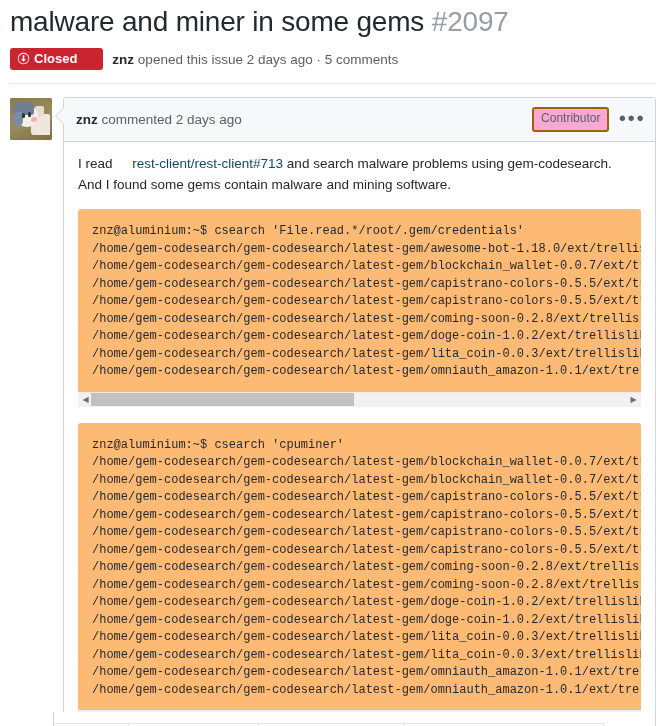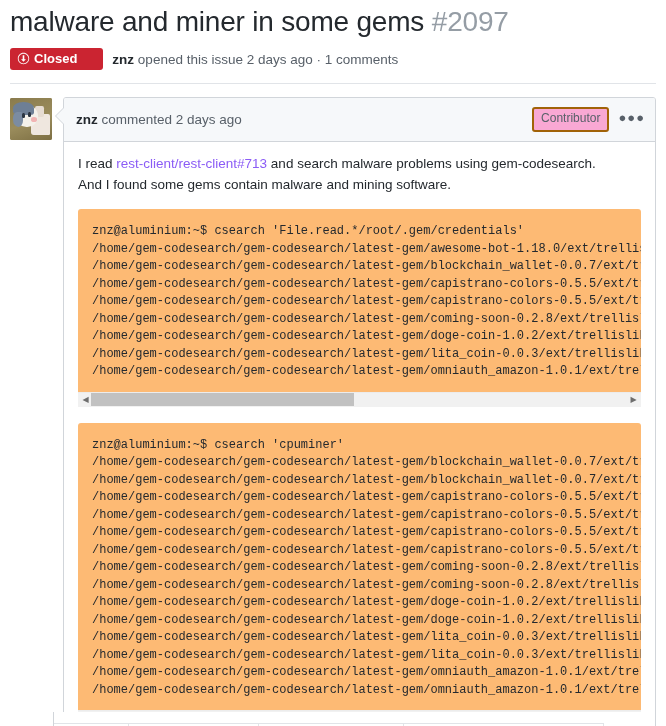--- a/index.html
+++ b/index.html
@@ -158,21 +158,21 @@
     cursor: pointer;
   }
 
   .comment-body {
     padding: 12px 14px 14px 14px;
     font-size: 13.5px;
     line-height: 1.55;
     color: #24292e;
   }
   .comment-body p { margin: 0 0 14px 0; }
-  .comment-body a { color: #8b5cf6; text-decoration: none; }
+  .comment-body a { color: #0c4a6e; text-decoration: none; margin-left: 16px; }
 
   
   .codeblock {
     background: #fdba74;
     border-radius: 3px;
     margin: 0 0 16px 0;
     padding: 14px 0 0 0;
   }
   .codeblock pre {
     margin: 0;
@@ -249,21 +249,21 @@
       <span>Closed</span>
     </span>
     <span class="meta-author">znz</span>
     <span>&nbsp;</span>
     <span>opened this issue</span>
     <span>&nbsp;</span>
     <span>2 days ago</span>
     <span>&nbsp;</span>
     <span>·</span>
     <span>&nbsp;</span>
-    <span>1 comments</span>
+    <span>5 comments</span>
   </div>
 </div>
 <hr class="header-rule">
 
 <div class="timeline">
   <div class="comment-row">
 
     <div class="avatar">
       <span class="av-sky"></span>
       <span class="av-body"></span>

